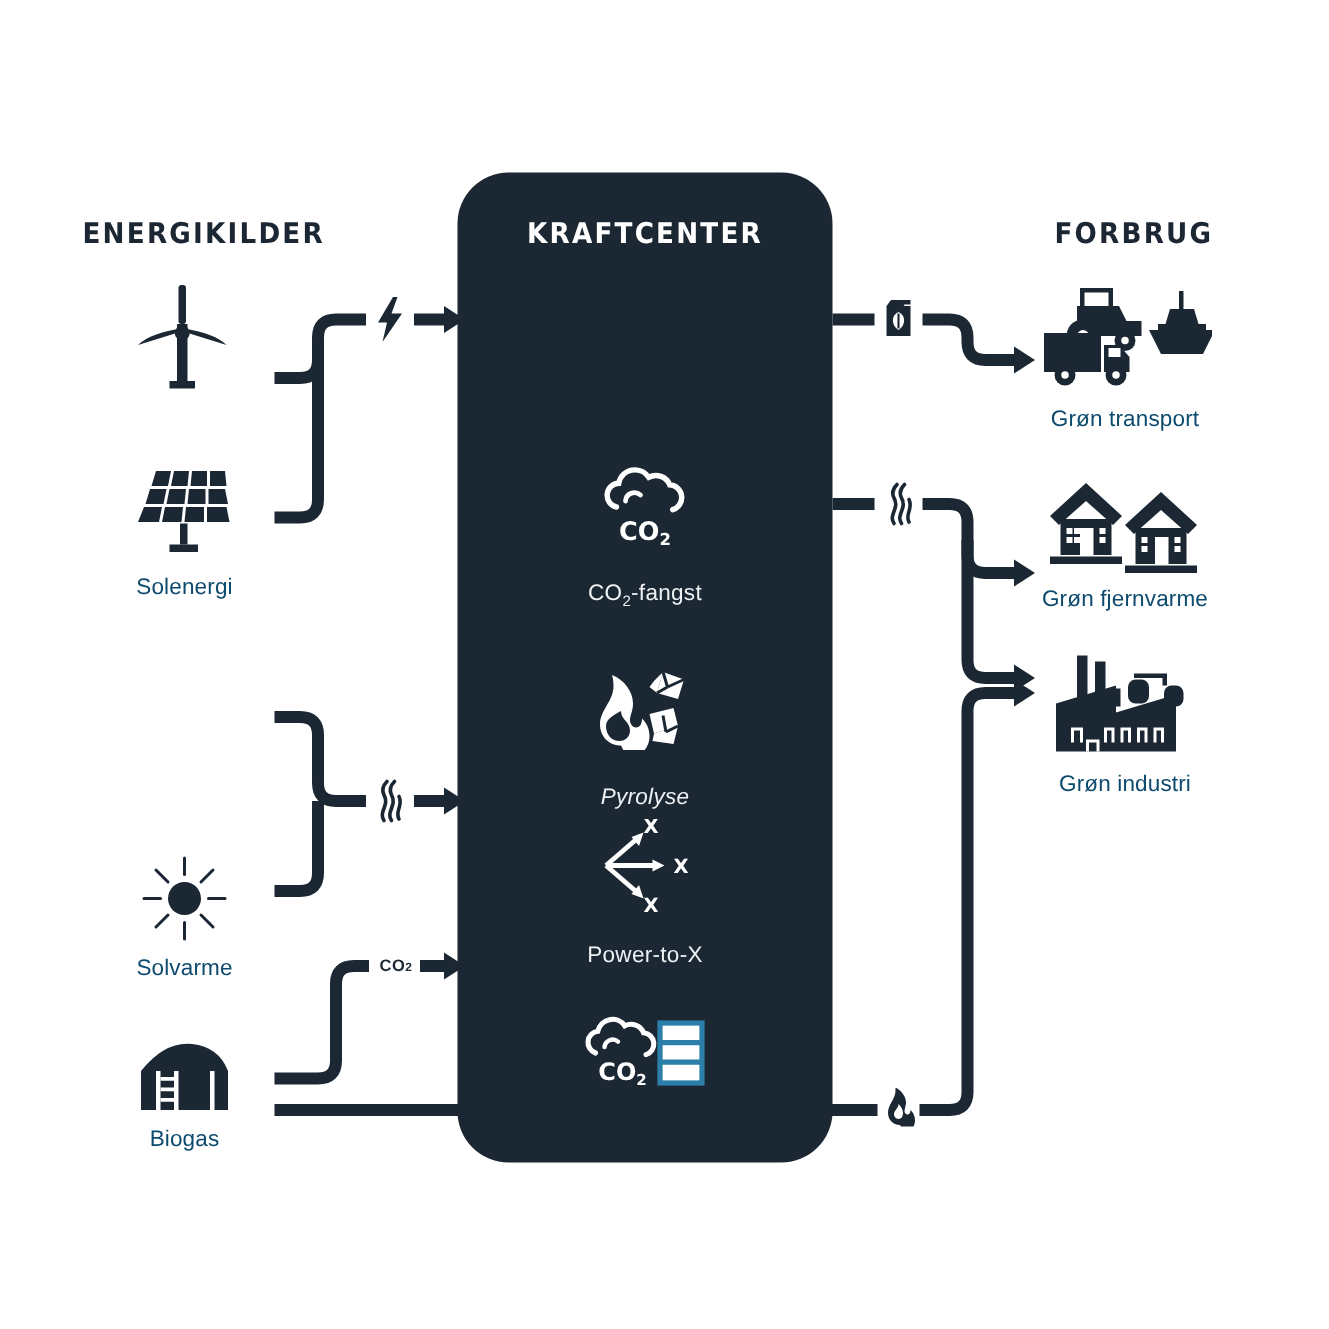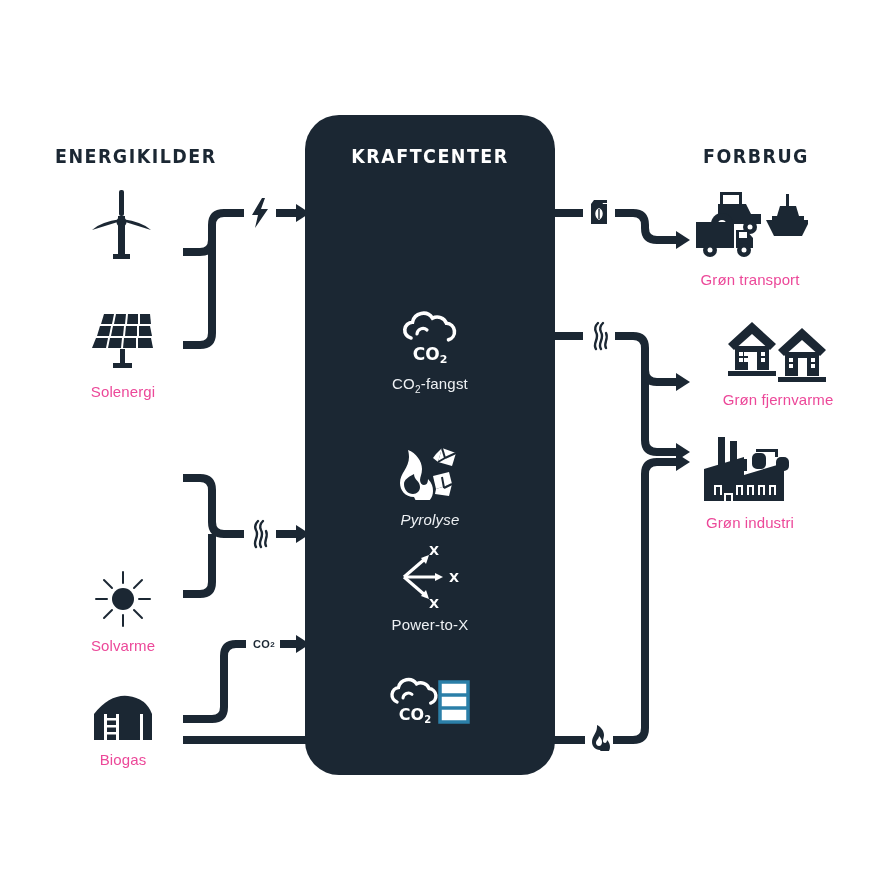--- a/index.html
+++ b/index.html
@@ -64,21 +64,21 @@
     width: 250px;
     text-align: center;
   }
   .hub-item .icon-wrap {
     height: 62px;
     display: flex;
     align-items: center;
     justify-content: center;
   }
   .hub-item .hub-label {
-    margin-top: 8px;
+    margin-top: 20px;
     font-size: 15px;
     color: #eef1f4;
     letter-spacing: 0.2px;
   }
   .hub-label sub { font-size: 10px; }
   #hub-item-0 { top: 190px; }
   #hub-item-1 { top: 326px; font-style: italic; }
   #hub-item-2 { top: 431px; }
   #hub-item-3 { top: 552px; }
 
@@ -88,32 +88,32 @@
     text-align: center;
   }
   .node .node-icon {
     display: flex;
     align-items: flex-end;
     justify-content: center;
   }
   .node .node-label {
     margin-top: 9px;
     font-size: 15px;
-    color: #ec4899;
+    color: #0c4a6e;
     white-space: nowrap;
     letter-spacing: 0.1px;
   }
   #node-wind      { left: 63px;  top: 186px; width: 120px; }
   #node-solar     { left: 63px;  top: 310px; width: 120px; }
   #node-heatpump  { left: 63px;  top: 450px; width: 120px; }
   #node-solarheat { left: 63px;  top: 570px; width: 120px; }
   #node-biogas    { left: 63px;  top: 694px; width: 120px; }
 
   #node-transport { left: 690px; top: 188px; width: 120px; }
-  #node-district  { left: 718px; top: 318px; width: 120px; }
+  #node-district  { left: 690px; top: 318px; width: 120px; }
   #node-industry  { left: 690px; top: 435px; width: 120px; }
 
   
   .badge {
     position: absolute;
     display: flex;
     align-items: center;
     justify-content: center;
   }
   #badge-electricity { left: 248px; top: 197px; width: 24px; height: 32px; }

